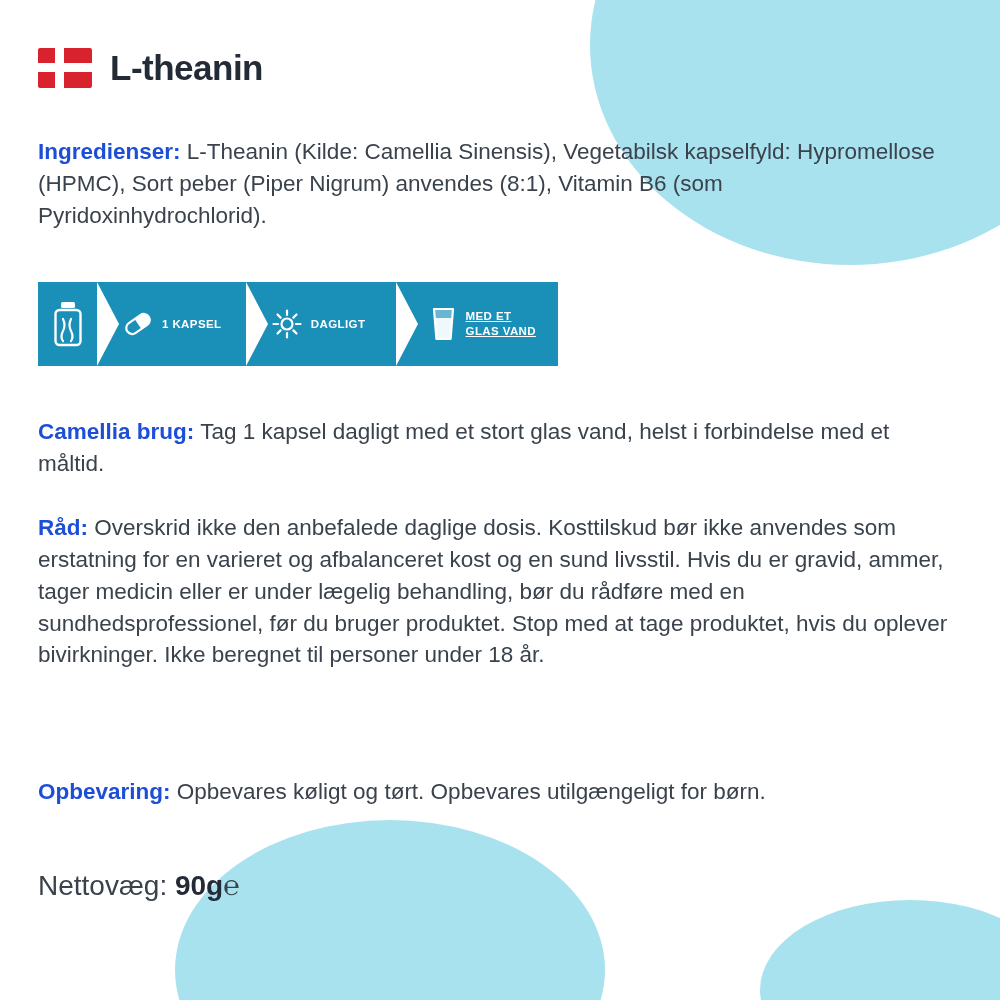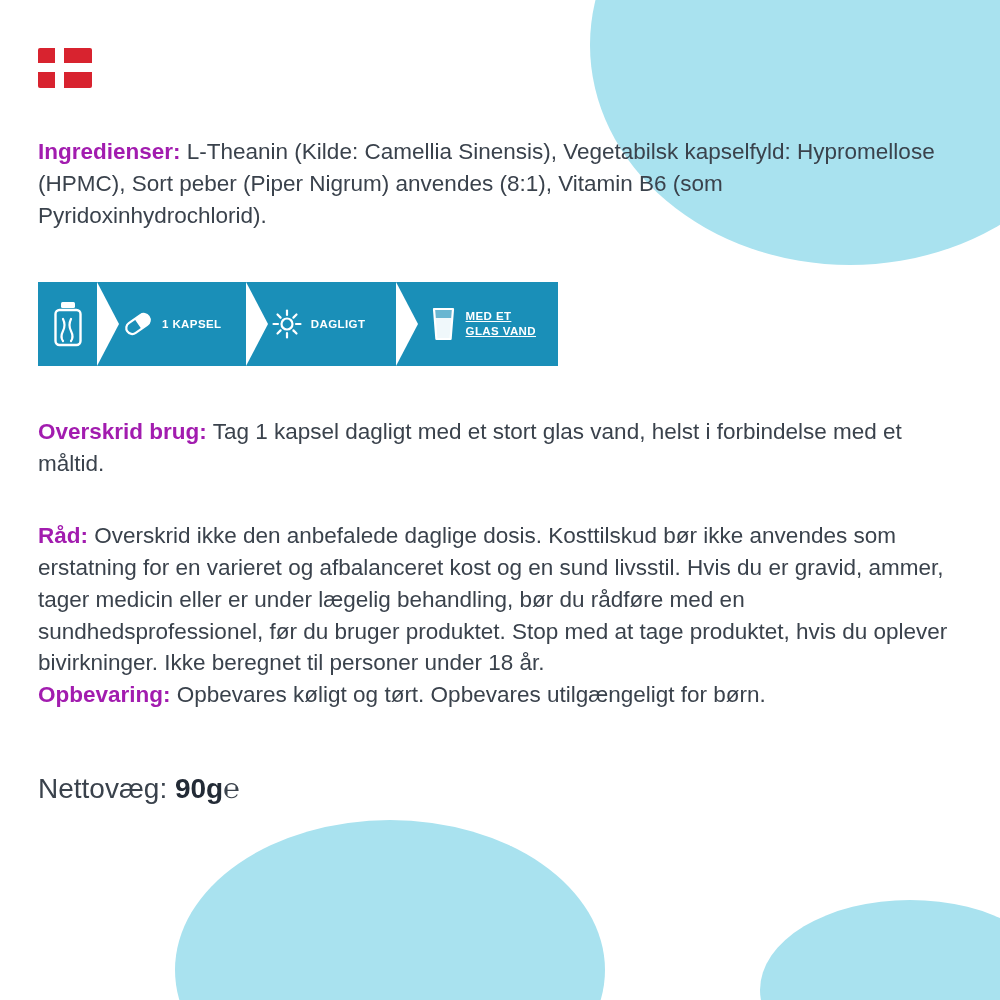--- a/index.html
+++ b/index.html
@@ -91,27 +91,27 @@
   }
 
   
   .para {
     font-size: 22.5px;
     line-height: 1.42;
     color: #3a424c;
     max-width: 912px;
   }
   .para b {
-    color: #a21caf;
+    color: #1d4ed8;
     font-weight: bold;
   }
   .ingredients { margin-top: 48px; }
   .usage { margin-top: 50px; }
-  .advice { margin-top: 40px; }
-  .storage { }
+  .advice { margin-top: 32px; }
+  .storage { margin-top: 105px; }
   .netweight {
     margin-top: 62px;
     font-size: 28px;
     color: #3a424c;
   }
   .netweight b { font-weight: bold; color: #232b36; }
 
   
   .band {
     margin-top: 50px;
@@ -167,20 +167,21 @@
 <body>
 
 <div class="blob blob-top-right"></div>
 <div class="blob blob-bottom-left"></div>
 <div class="blob blob-bottom-right"></div>
 
 <div class="page">
 
   <div class="header">
     <div class="flag"></div>
+    <div class="product-title">L-theanin</div>
   </div>
 
   <div class="para ingredients">
     <b>Ingredienser:</b><span> L-Theanin (Kilde: Camellia Sinensis), Vegetabilsk kapselfyld: Hypromellose (HPMC), Sort peber (Piper Nigrum) anvendes (8:1), Vitamin B6 (som Pyridoxinhydrochlorid).</span>
   </div>
 
   <div class="band">
 
     <div class="band-seg seg-bottle">
       <svg class="icon-svg" width="30" height="46" viewBox="0 0 30 46">
@@ -230,21 +231,21 @@
         <path d="M4 2 h19 l-2.4 30 h-14.2 z" fill="none" stroke="#ffffff" stroke-width="2.2" stroke-linejoin="round"></path>
         <path d="M5.2 11 h16.6 l-1.2 21 h-14.2 z" fill="#ffffff" opacity="0.9"></path>
       </svg>
       <div class="band-label"><span style="white-space:pre-line">MED ET
 GLAS VAND</span></div>
     </div>
 
   </div>
 
   <div class="para usage">
-    <b>Overskrid brug:</b><span> Tag 1 kapsel dagligt med et stort glas vand, helst i forbindelse med et måltid.</span>
+    <b>Camellia brug:</b><span> Tag 1 kapsel dagligt med et stort glas vand, helst i forbindelse med et måltid.</span>
   </div>
 
   <div class="para advice">
     <b>Råd:</b><span> Overskrid ikke den anbefalede daglige dosis. Kosttilskud bør ikke anvendes som erstatning for en varieret og afbalanceret kost og en sund livsstil. Hvis du er gravid, ammer, tager medicin eller er under lægelig behandling, bør du rådføre med en sundhedsprofessionel, før du bruger produktet. Stop med at tage produktet, hvis du oplever bivirkninger. Ikke beregnet til personer under 18 år.</span>
   </div>
 
   <div class="para storage">
     <b>Opbevaring:</b><span> Opbevares køligt og tørt. Opbevares utilgængeligt for børn.</span>
   </div>
 

